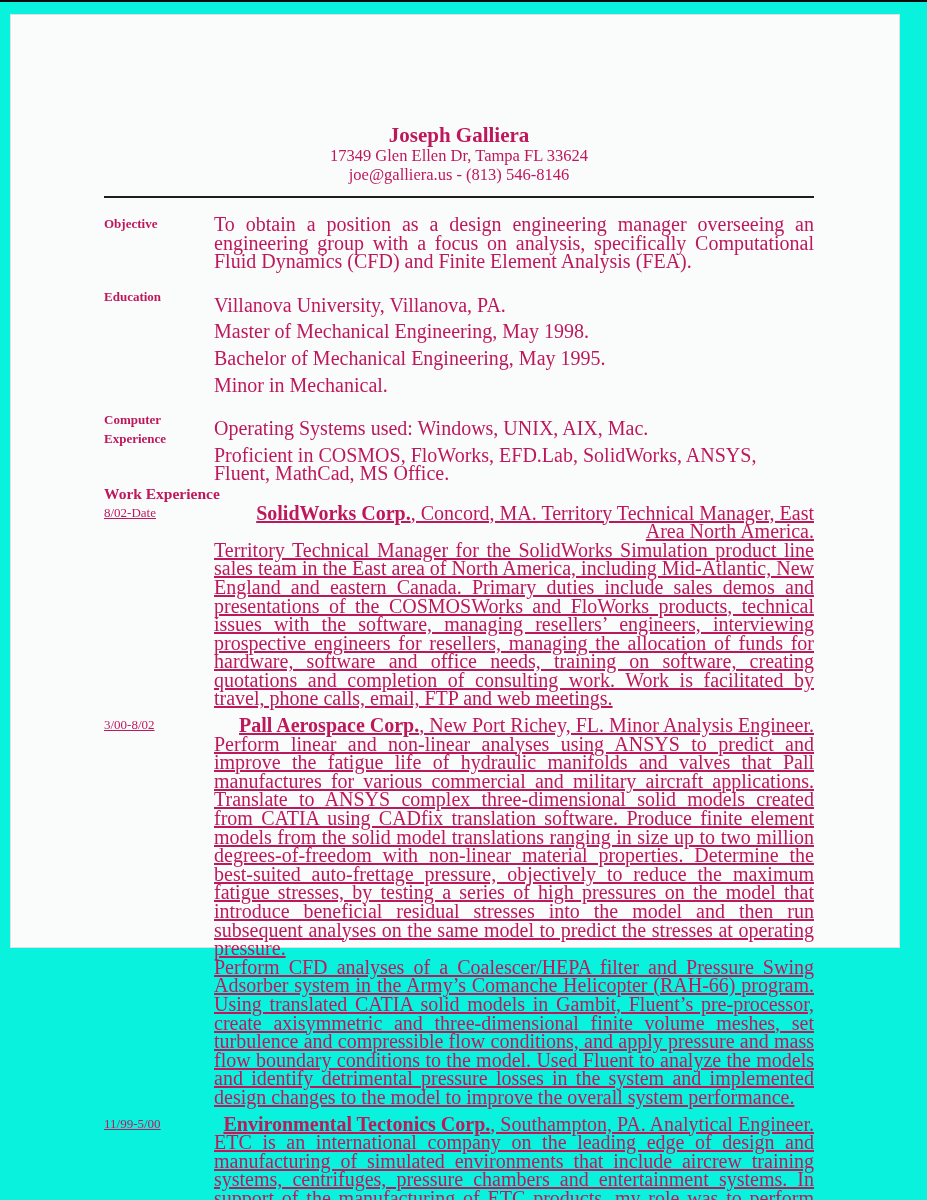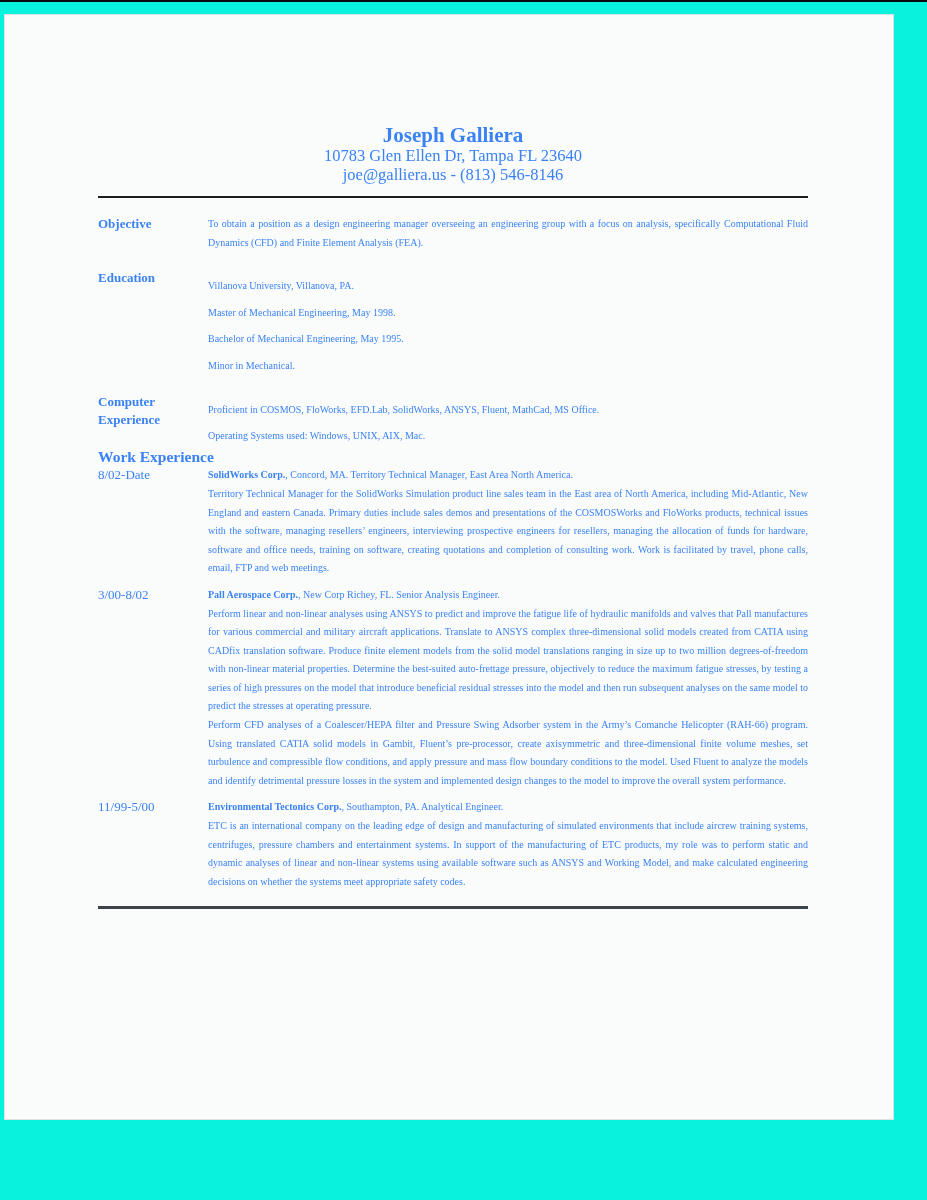--- a/index.html
+++ b/index.html
@@ -13,28 +13,28 @@
   }
   .top-edge-line {
     position: absolute;
     top: 0; left: 0;
     width: 100%;
     height: 2px;
     background: #0a0a0a;
   }
   .paper {
     position: absolute;
-    left: 4px;
+    left: 10px;
     top: 14px;
     width: 890px;
-    height: 1106px;
+    height: 934px;
     background: #fafcfb;
     border: 1px solid #dce2e1;
     box-sizing: border-box;
-    color: #3b82f6;
+    color: #be185d;
   }
   .content {
     padding: 108px 85px 0 93px;
   }
   .doc-header { text-align: center; }
   .doc-name {
     font-size: 21px;
     font-weight: bold;
     line-height: 24px;
   }
@@ -55,48 +55,48 @@
   .row { display: flex; align-items: flex-start; }
   .label-col {
     width: 110px;
     flex-shrink: 0;
     font-weight: bold;
     font-size: 13px;
     line-height: 18.6px;
   }
   .body-col {
     flex: 1;
-    font-size: 10px;
+    font-size: 20px;
     line-height: 18.6px;
   }
   .para { text-align: justify; }
   .plain-line { text-align: left; margin-top: 8px; }
   .work-heading {
     font-weight: bold;
     font-size: 15.5px;
     line-height: 18.6px;
     margin-top: 2px;
   }
-  .job { margin-top: 0; }
+  .job { margin-top: 0; text-decoration: underline; }
   .job + .job { margin-top: 8px; }
   .job-dates { font-weight: normal; }
-  .company-line { text-align: left; }
+  .company-line { text-align: right; }
   .company-name { font-weight: bold; }
 </style>
 </head>
 <body>
 
 <div class="top-edge-line"></div>
 
 <div class="paper">
   <div class="content">
 
     <div class="doc-header">
       <div class="doc-name">Joseph Galliera</div>
-      <div class="doc-addr">10783 Glen Ellen Dr, Tampa FL 23640</div>
+      <div class="doc-addr">17349 Glen Ellen Dr, Tampa FL 33624</div>
       <div class="doc-contact">joe@galliera.us - (813) 546-8146</div>
     </div>
 
     <hr class="rule">
 
     <div class="section row">
       <div class="label-col">Objective</div>
       <div class="body-col">
         <div class="para">To obtain a position as a design engineering manager overseeing an engineering group with a focus on analysis, specifically Computational Fluid Dynamics (CFD) and Finite Element Analysis (FEA).</div>
       </div>
@@ -108,39 +108,39 @@
         <div class="plain-line">Villanova University, Villanova, PA.</div>
         <div class="plain-line">Master of Mechanical Engineering, May 1998.</div>
         <div class="plain-line">Bachelor of Mechanical Engineering, May 1995.</div>
         <div class="plain-line">Minor in Mechanical.</div>
       </div>
     </div>
 
     <div class="section row">
       <div class="label-col">Computer Experience</div>
       <div class="body-col">
+        <div class="plain-line">Operating Systems used: Windows, UNIX, AIX, Mac.</div>
         <div class="plain-line">Proficient in COSMOS, FloWorks, EFD.Lab, SolidWorks, ANSYS, Fluent, MathCad, MS Office.</div>
-        <div class="plain-line">Operating Systems used: Windows, UNIX, AIX, Mac.</div>
       </div>
     </div>
 
     <div class="work-heading">Work Experience</div>
 
     <div class="job row">
       <div class="label-col job-dates">8/02-Date</div>
       <div class="body-col">
         <div class="company-line"><span class="company-name">SolidWorks Corp.</span><span>, Concord, MA.  Territory Technical Manager, East Area North America.</span></div>
         <div class="para">Territory Technical Manager for the SolidWorks Simulation product line sales team in the East area of North America, including Mid-Atlantic, New England and eastern Canada. Primary duties include sales demos and presentations of the COSMOSWorks and FloWorks products, technical issues with the software, managing resellers’ engineers, interviewing prospective engineers for resellers, managing the allocation of funds for hardware, software and office needs, training on software, creating quotations and completion of consulting work.  Work is facilitated by travel, phone calls, email, FTP and web meetings.</div>
       </div>
     </div>
 
     <div class="job row">
       <div class="label-col job-dates">3/00-8/02</div>
       <div class="body-col">
-        <div class="company-line"><span class="company-name">Pall Aerospace Corp.</span><span>, New Corp Richey, FL.  Senior Analysis Engineer.</span></div>
+        <div class="company-line"><span class="company-name">Pall Aerospace Corp.</span><span>, New Port Richey, FL.  Minor Analysis Engineer.</span></div>
         <div class="para">Perform linear and non-linear analyses using ANSYS to predict and improve the fatigue life of hydraulic manifolds and valves that Pall manufactures for various commercial and military aircraft applications.  Translate to ANSYS complex three-dimensional solid models created from CATIA using CADfix translation software.  Produce finite element models from the solid model translations ranging in size up to two million degrees-of-freedom with non-linear material properties.  Determine the best-suited auto-frettage pressure, objectively to reduce the maximum fatigue stresses, by testing a series of high pressures on the model that introduce beneficial residual stresses into the model and then run subsequent analyses on the same model to predict the stresses at operating pressure.</div>
         <div class="para">Perform CFD analyses of a Coalescer/HEPA filter and Pressure Swing Adsorber system in the Army’s Comanche Helicopter (RAH-66) program.  Using translated CATIA solid models in Gambit, Fluent’s pre-processor, create axisymmetric and three-dimensional finite volume meshes, set turbulence and compressible flow conditions, and apply pressure and mass flow boundary conditions to the model.  Used Fluent to analyze the models and identify detrimental pressure losses in the system and implemented design changes to the model to improve the overall system performance.</div>
       </div>
     </div>
 
     <div class="job row">
       <div class="label-col job-dates">11/99-5/00</div>
       <div class="body-col">
         <div class="company-line"><span class="company-name">Environmental Tectonics Corp.</span><span>, Southampton, PA.  Analytical Engineer.</span></div>
         <div class="para">ETC is an international company on the leading edge of design and manufacturing of simulated environments that include aircrew training systems, centrifuges, pressure chambers and entertainment systems.  In support of the manufacturing of ETC products, my role was to perform static and dynamic analyses of linear and non-linear systems using available software such as ANSYS and Working Model, and make calculated engineering decisions on whether the systems meet appropriate safety codes.</div>

